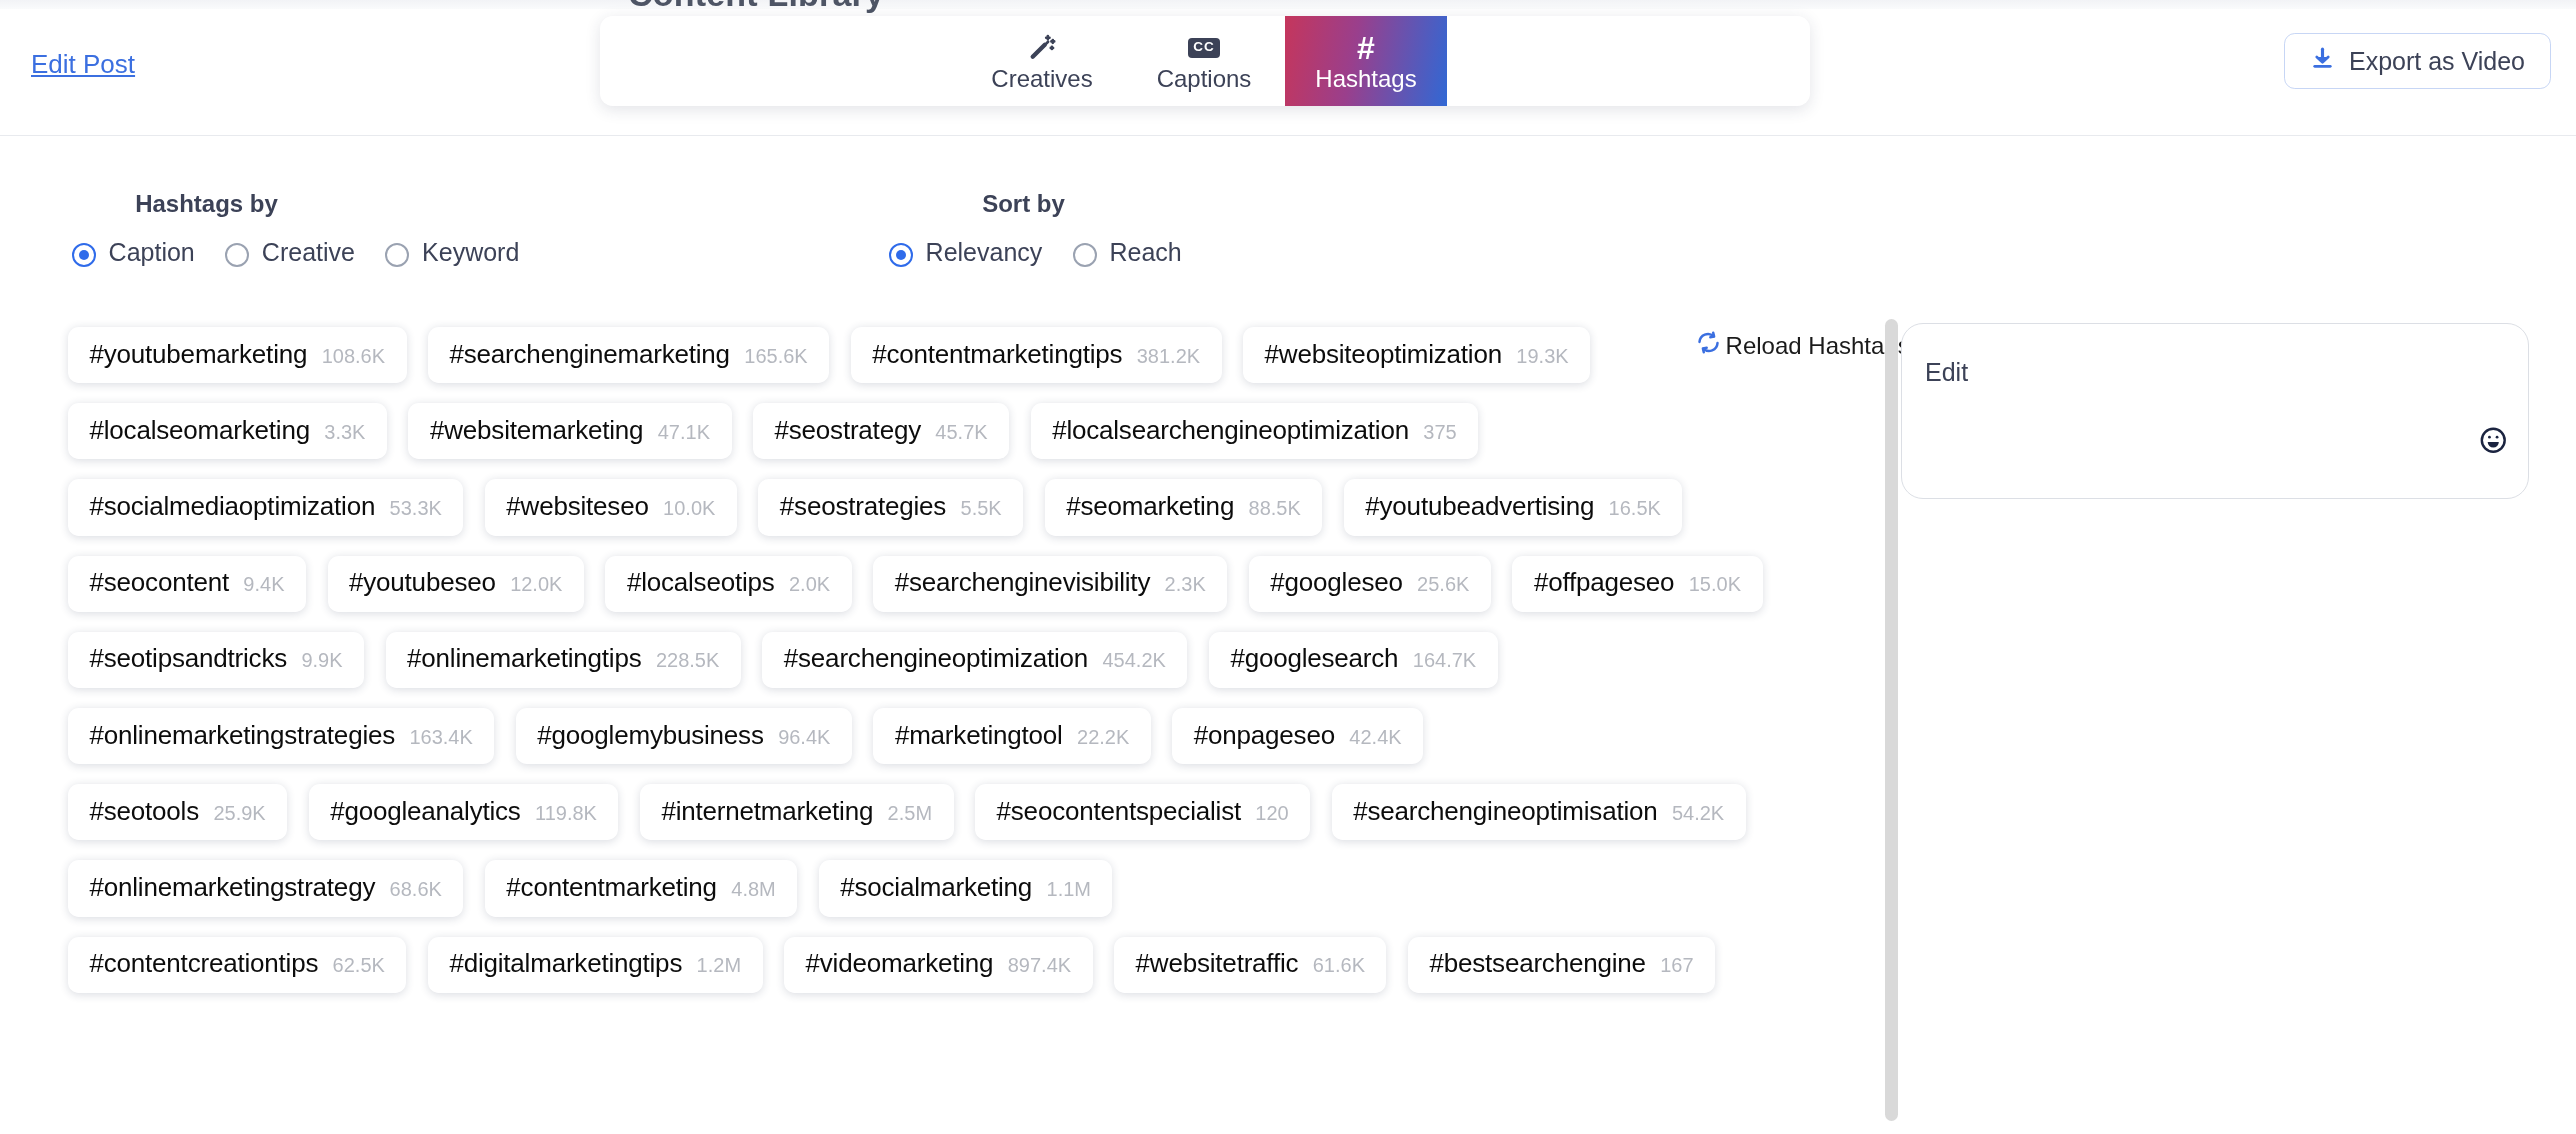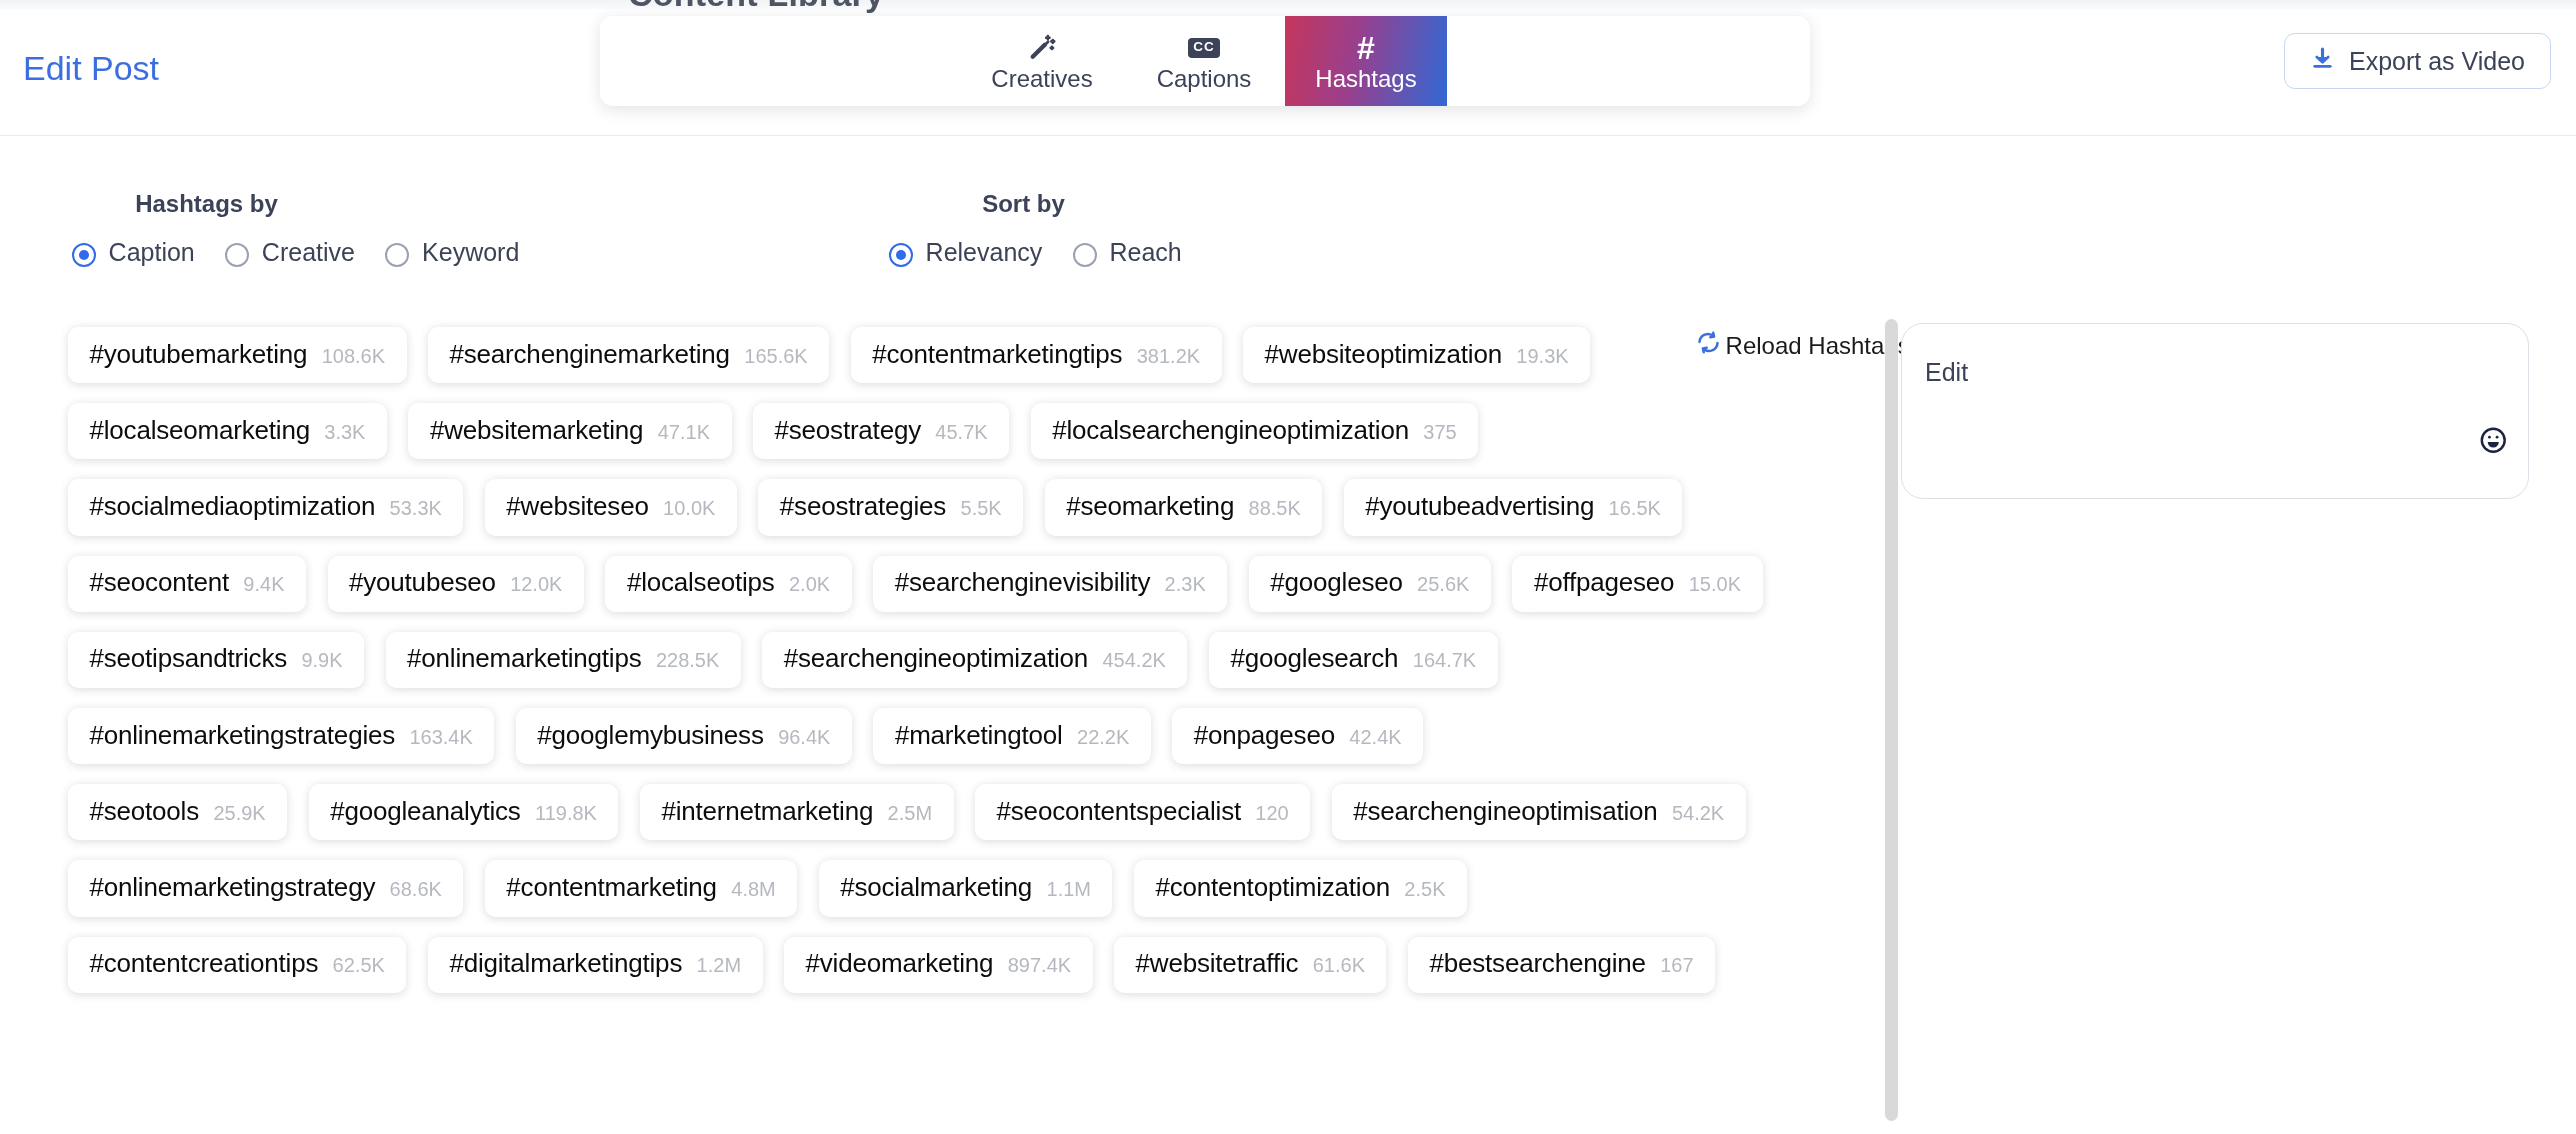--- a/index.html
+++ b/index.html
@@ -29,25 +29,26 @@
     white-space: nowrap;
   }
   .bleed-strip {
     position: absolute;
     left: 0; top: 0;
     width: 2576px; height: 9px;
     background: linear-gradient(#f2f3f6, #fafbfc);
   }
   .edit-post-link {
     position: absolute;
-    left: 23px; top: 49px;
-    font-size: 34px;
+    left: 31px; top: 49px;
+    font-size: 26px;
     color: #3b6fe0;
     cursor: pointer;
     white-space: nowrap;
+    text-decoration: underline;
   }
 
   
   .tabs-card {
     position: absolute;
     left: 600px; top: 16px;
     width: 1210px; height: 90px;
     background: #ffffff;
     border-radius: 12.6px;
     box-shadow: 0 3.6px 14.4px rgba(40,50,80,.13);
@@ -493,24 +494,20 @@
           <span class="chip-count">68.6K</span>
         </div>
         <div class="chip">
           <span class="chip-tag">#contentmarketing</span>
           <span class="chip-count">4.8M</span>
         </div>
         <div class="chip">
           <span class="chip-tag">#socialmarketing</span>
           <span class="chip-count">1.1M</span>
         </div>
-        <div class="chip">
-          <span class="chip-tag">#contentoptimization</span>
-          <span class="chip-count">2.5K</span>
-        </div>
       </div>
       <div class="chip-row">
         <div class="chip">
           <span class="chip-tag">#contentcreationtips</span>
           <span class="chip-count">62.5K</span>
         </div>
         <div class="chip">
           <span class="chip-tag">#digitalmarketingtips</span>
           <span class="chip-count">1.2M</span>
         </div>

